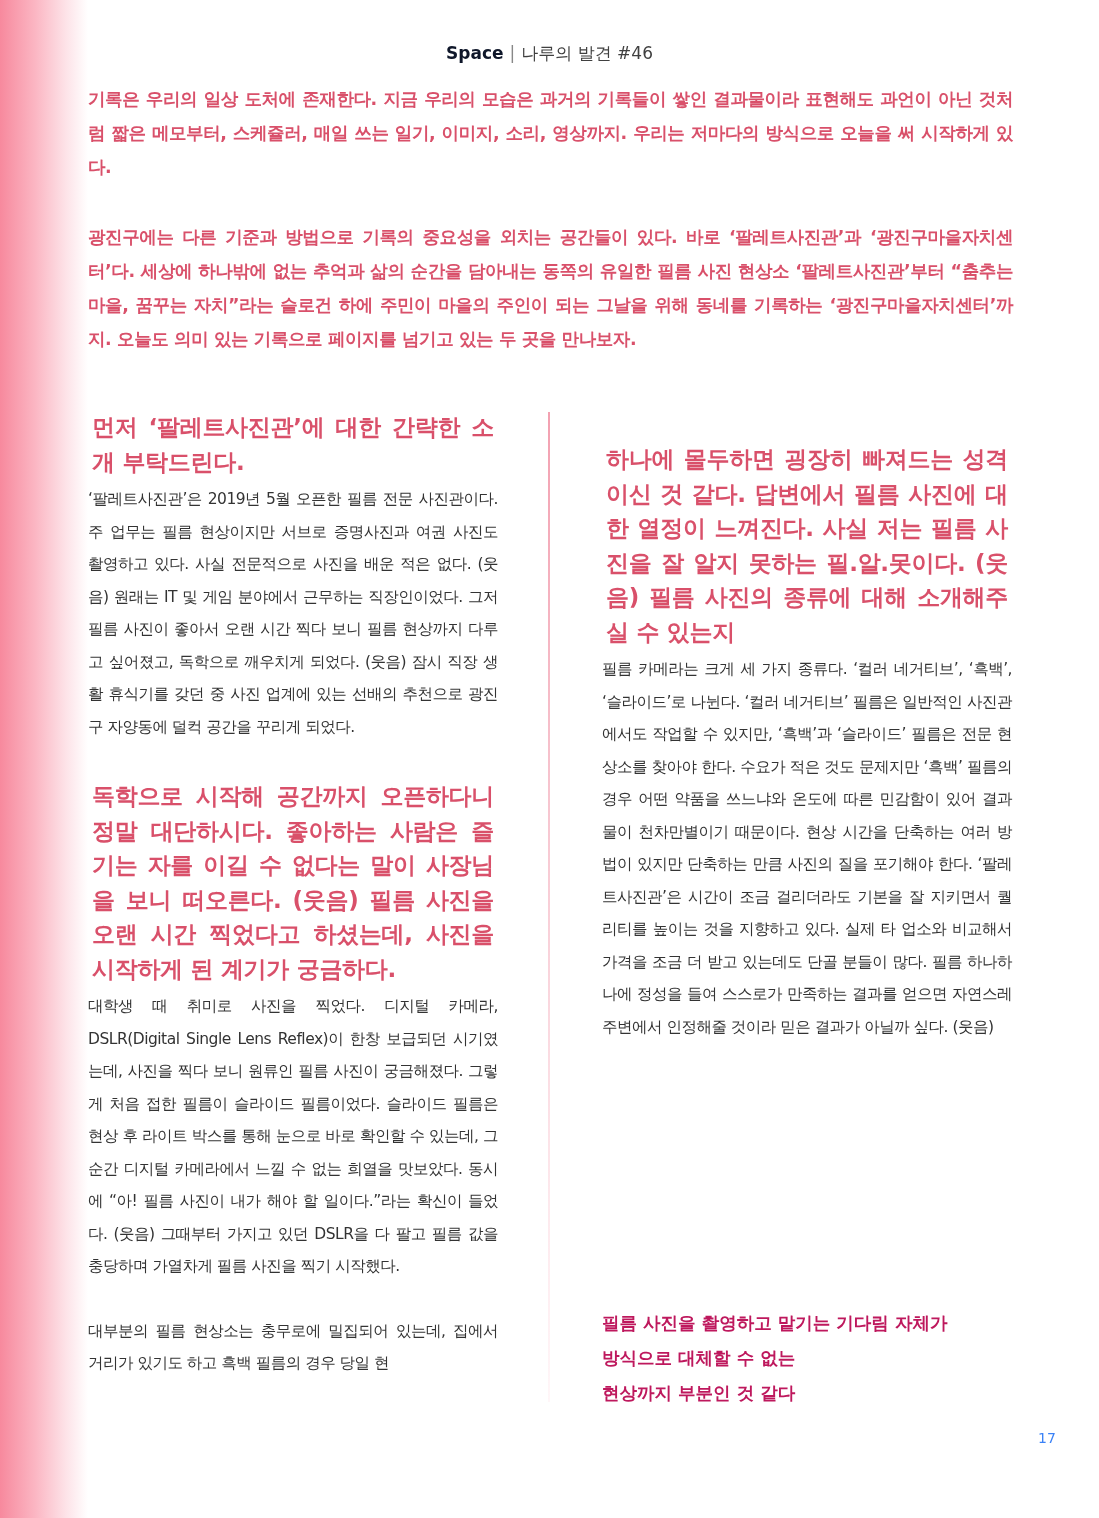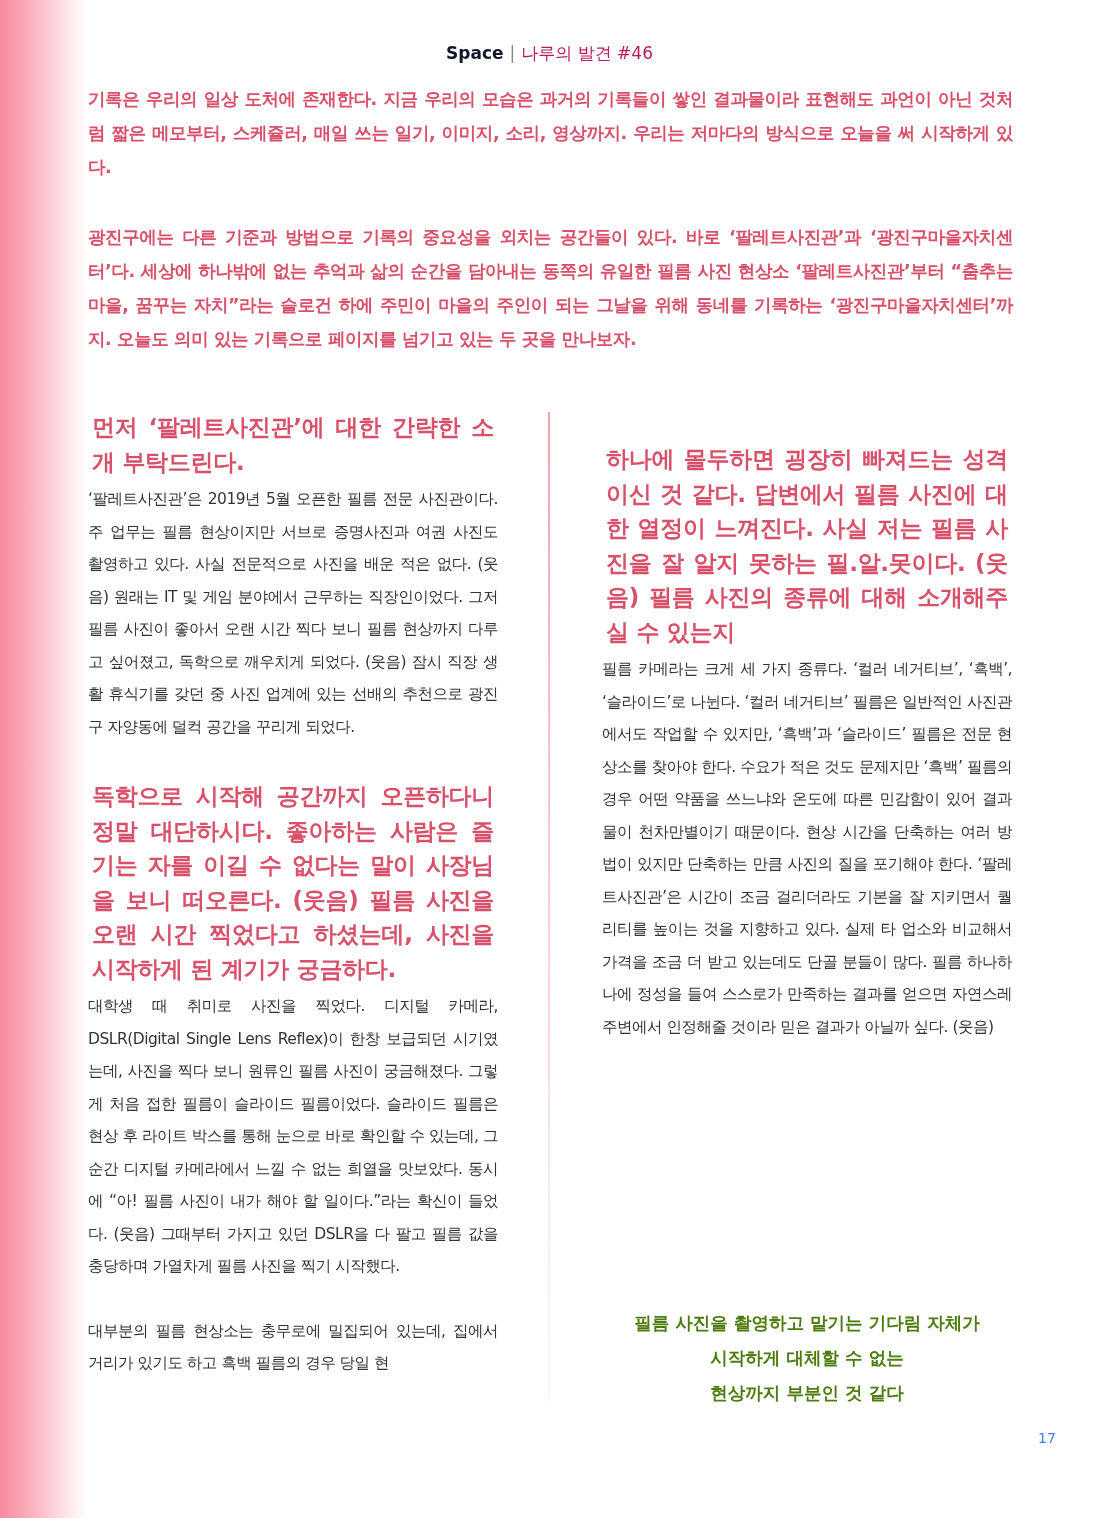--- a/index.html
+++ b/index.html
@@ -11,21 +11,21 @@
   .edge {
     position: absolute; left: 0; top: 0; width: 88px; height: 1518px;
     background: linear-gradient(to right, #f7899d 0%, #fbb6c3 40%, #fde3e8 75%, #ffffff 100%);
   }
   .running-head {
     position: absolute; top: 42px; left: 0; width: 1099px; text-align: center;
     font-size: 17px; color: #333;
   }
   .running-head .brand { font-weight: bold; color: #0f172a; }
   .running-head .sep { color: #888; margin: 0 6px; }
-  .running-head .issue { color: #be185d; margin-top: 46px; }
+  .running-head .issue { color: #404040; margin-top: 46px; }
   .lead {
     position: absolute; left: 88px; width: 925px;
     color: #d9506a; font-weight: bold; font-size: 17.5px; line-height: 34px;
     text-align: justify; margin: 0; letter-spacing: -0.4px;
   }
   .lead.p1 { top: 82px; }
   .lead.p2 { top: 220px; }
   .col {
     position: absolute; top: 406px; width: 410px;
     font-size: 15.5px; line-height: 32.5px; color: #333; letter-spacing: -0.5px;
@@ -33,22 +33,22 @@
   .col.left { left: 88px; }
   .col.right { left: 602px; }
   .q { color: #d9506a; font-weight: bold; font-size: 23px; line-height: 34.5px; margin: 4px; text-align: justify; letter-spacing: -0.3px; }
   .a { margin: 0; text-align: justify; }
   .gap { height: 32px; }
   .divider {
     position: absolute; left: 548px; top: 412px; width: 2px; height: 990px;
     background: linear-gradient(to bottom, #f3a1b1 0%, #f7c6d0 40%, #fde9ed 80%, #fff6f8 100%);
   }
   .pull {
-    position: absolute; left: 602px; top: 1306px; width: 410px; text-align: center;
-    color: #4d7c0f; font-weight: bold; font-size: 17.5px; line-height: 35px;
+    position: absolute; left: 602px; top: 1306px; width: 410px; text-align: left;
+    color: #be185d; font-weight: bold; font-size: 17.5px; line-height: 35px;
   }
   .pull div { margin: 0; }
   .page-num {
     position: absolute; left: 1038px; top: 1430px; font-size: 14px; color: #3b82f6;
   }
 </style>
 </head>
 <body>
 
 <div class="edge"></div>
@@ -73,17 +73,17 @@
 <div class="divider"></div>
 
 <div class="col right">
   <div class="gap"></div>
   <p class="q">하나에 몰두하면 굉장히 빠져드는 성격이신 것 같다. 답변에서 필름 사진에 대한 열정이 느껴진다. 사실 저는 필름 사진을 잘 알지 못하는 필.알.못이다. (웃음) 필름 사진의 종류에 대해 소개해주실 수 있는지</p>
   <p class="a">필름 카메라는 크게 세 가지 종류다. ‘컬러 네거티브’, ‘흑백’, ‘슬라이드’로 나뉜다. ‘컬러 네거티브’ 필름은 일반적인 사진관에서도 작업할 수 있지만, ‘흑백’과 ‘슬라이드’ 필름은 전문 현상소를 찾아야 한다. 수요가 적은 것도 문제지만 ‘흑백’ 필름의 경우 어떤 약품을 쓰느냐와 온도에 따른 민감함이 있어 결과물이 천차만별이기 때문이다. 현상 시간을 단축하는 여러 방법이 있지만 단축하는 만큼 사진의 질을 포기해야 한다. ‘팔레트사진관’은 시간이 조금 걸리더라도 기본을 잘 지키면서 퀄리티를 높이는 것을 지향하고 있다. 실제 타 업소와 비교해서 가격을 조금 더 받고 있는데도 단골 분들이 많다. 필름 하나하나에 정성을 들여 스스로가 만족하는 결과를 얻으면 자연스레 주변에서 인정해줄 것이라 믿은 결과가 아닐까 싶다. (웃음)</p>
 </div>
 
 <div class="pull">
   <div>필름 사진을 촬영하고 맡기는 기다림 자체가</div>
-  <div>시작하게 대체할 수 없는</div>
+  <div>방식으로 대체할 수 없는</div>
   <div>현상까지 부분인 것 같다</div>
 </div>
 
 <div class="page-num">17</div>
 
 </body></html>

